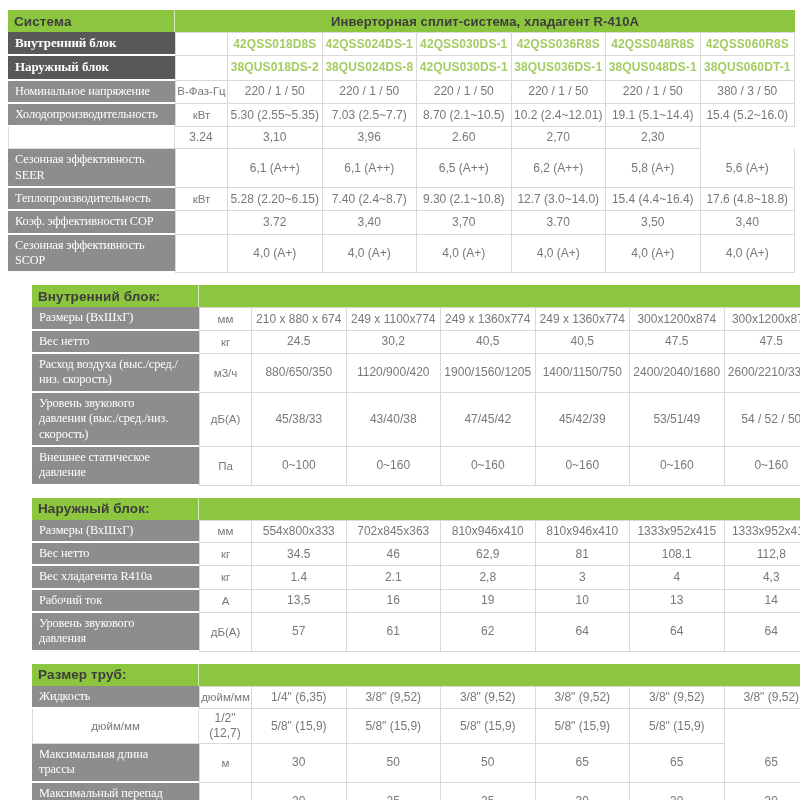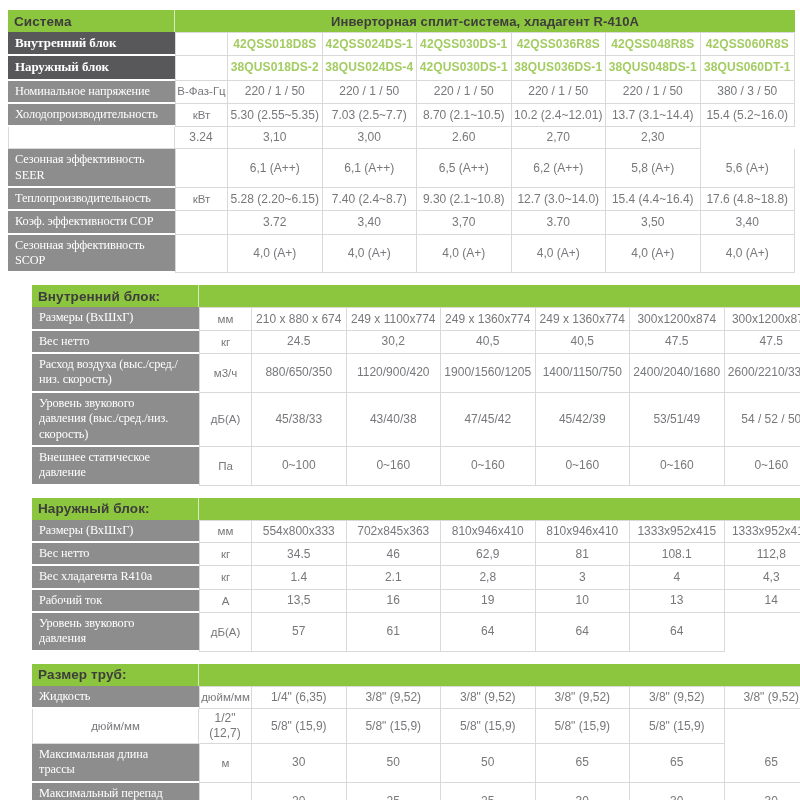--- a/index.html
+++ b/index.html
@@ -80,21 +80,21 @@
           <div class="cell val model">42QSS024DS-1</div>
           <div class="cell val model">42QSS030DS-1</div>
           <div class="cell val model">42QSS036R8S</div>
           <div class="cell val model">42QSS048R8S</div>
           <div class="cell val model">42QSS060R8S</div>
         </div>
         <div class="row data-row">
           <div class="cell lbl lbl-dark">Наружный блок</div>
           <div class="cell unit"></div>
           <div class="cell val model">38QUS018DS-2</div>
-          <div class="cell val model">38QUS024DS-4</div>
+          <div class="cell val model">38QUS024DS-8</div>
           <div class="cell val model">42QUS030DS-1</div>
           <div class="cell val model">38QUS036DS-1</div>
           <div class="cell val model">38QUS048DS-1</div>
           <div class="cell val model">38QUS060DT-1</div>
         </div>
         <div class="row data-row">
           <div class="cell lbl">Номинальное напряжение</div>
           <div class="cell unit">В-Фаз-Гц</div>
           <div class="cell val">220 / 1 / 50</div>
           <div class="cell val">220 / 1 / 50</div>
@@ -103,28 +103,28 @@
           <div class="cell val">220 / 1 / 50</div>
           <div class="cell val">380 / 3 / 50</div>
         </div>
         <div class="row data-row">
           <div class="cell lbl">Холодопроизводительность</div>
           <div class="cell unit">кВт</div>
           <div class="cell val">5.30 (2.55~5.35)</div>
           <div class="cell val">7.03 (2.5~7.7)</div>
           <div class="cell val">8.70 (2.1~10.5)</div>
           <div class="cell val">10.2 (2.4~12.01)</div>
-          <div class="cell val">13.7 (3.1~14.4)</div>
+          <div class="cell val">19.1 (5.1~14.4)</div>
           <div class="cell val">15.4 (5.2~16.0)</div>
         </div>
         <div class="row data-row">
           <div class="cell unit"></div>
           <div class="cell val">3.24</div>
           <div class="cell val">3,10</div>
-          <div class="cell val">3,00</div>
+          <div class="cell val">3,96</div>
           <div class="cell val">2.60</div>
           <div class="cell val">2,70</div>
           <div class="cell val">2,30</div>
         </div>
         <div class="row data-row">
           <div class="cell lbl">Сезонная эффективность SEER</div>
           <div class="cell unit"></div>
           <div class="cell val">6,1  (A++)</div>
           <div class="cell val">6,1  (A++)</div>
           <div class="cell val">6,5  (A++)</div>
@@ -260,20 +260,21 @@
           <div class="cell val">19</div>
           <div class="cell val">10</div>
           <div class="cell val">13</div>
           <div class="cell val">14</div>
         </div>
         <div class="row data-row">
           <div class="cell lbl">Уровень звукового давления</div>
           <div class="cell unit">дБ(А)</div>
           <div class="cell val">57</div>
           <div class="cell val">61</div>
+          <div class="cell val">62</div>
           <div class="cell val">64</div>
           <div class="cell val">64</div>
           <div class="cell val">64</div>
         </div>
       </div>
       <div class="section">
         <div class="row header-row">
           <div class="hlabel">Размер труб:</div>
         </div>
         <div class="row data-row">

